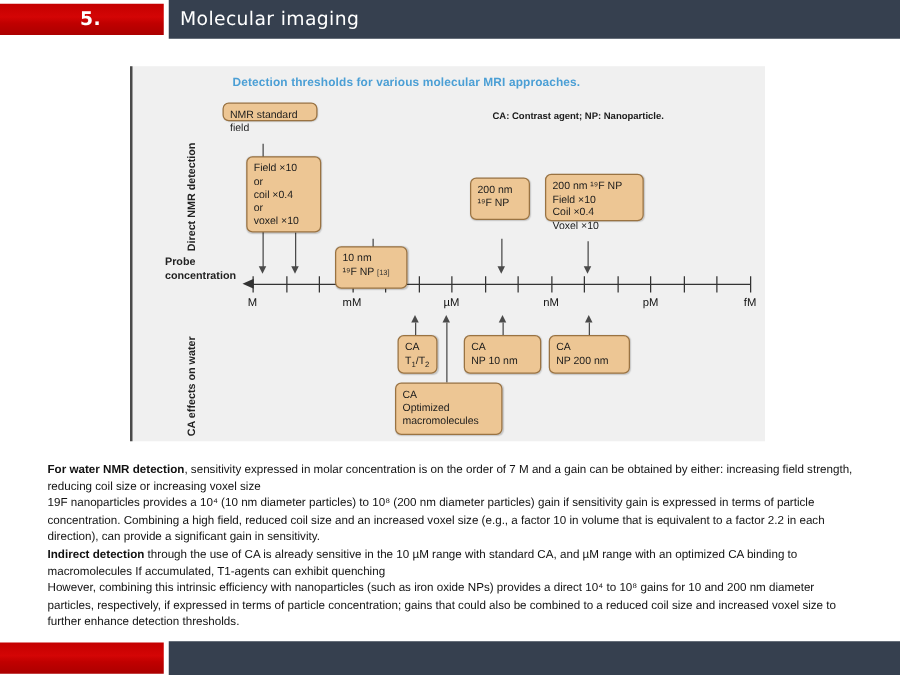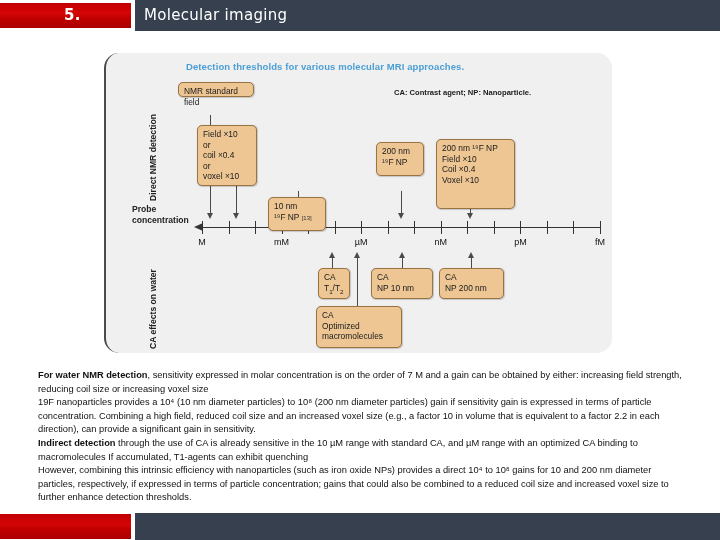--- a/index.html
+++ b/index.html
@@ -67,21 +67,20 @@
 
   
   .figure-wrap {
     position: absolute;
     left: 104px; top: 53px;
     width: 508px;
     height: 300px;
     background: #f0f0f0;
     border-left: 2px solid #4a4a4a;
     box-sizing: border-box;
-    border-radius: 15px;
   }
   .fig-inner {
     position: absolute;
     left: 0; top: 0;
     width: 100%;
     height: 100%;
   }
   .fig-title {
     position: absolute;
     left: 80px; top: 8px;
@@ -299,21 +298,21 @@
     <div class="conn" style="left:192px; top:138px; height:24px;"></div>
     <div class="arrowhead-down" style="left:189px; top:160px;"></div>
     <div class="nbox" style="left:162px; top:104px; width:58px; height:34px;margin-top:40px;"><span>10 nm<br>¹⁹F NP <span class="refmark">[13]</span></span></div>
 
     <div class="conn" style="left:295px; top:138px; height:24px;"></div>
     <div class="arrowhead-down" style="left:292px; top:160px;"></div>
     <div class="nbox" style="left:270px; top:89px; width:48px; height:34px;"><span>200 nm<br>¹⁹F NP</span></div>
 
     <div class="conn" style="left:364px; top:140px; height:22px;"></div>
     <div class="arrowhead-down" style="left:361px; top:160px;"></div>
-    <div class="nbox" style="left:330px; top:86px; width:79px; height:70px;"><span>200 nm ¹⁹F NP<br>Field ×10<br>Coil ×0.4<br>Voxel ×10</span></div>
+    <div class="nbox" style="left:330px; top:86px; width:79px; height:38px;"><span>200 nm ¹⁹F NP<br>Field ×10<br>Coil ×0.4<br>Voxel ×10</span></div>
 
     <div class="conn" style="left:226px; top:205px; height:10px;"></div>
     <div class="arrowhead-up" style="left:223px; top:199px;"></div>
     <div class="nbox" style="left:212px; top:215px; width:32px; height:31px;"><span>CA<br>T<sub>1</sub>/T<sub>2</sub></span></div>
 
     <div class="conn" style="left:251px; top:205px; height:48px;"></div>
     <div class="arrowhead-up" style="left:248px; top:199px;"></div>
     <div class="nbox" style="left:210px; top:253px; width:86px; height:42px;"><span>CA
 Optimized
 macromolecules</span></div>

